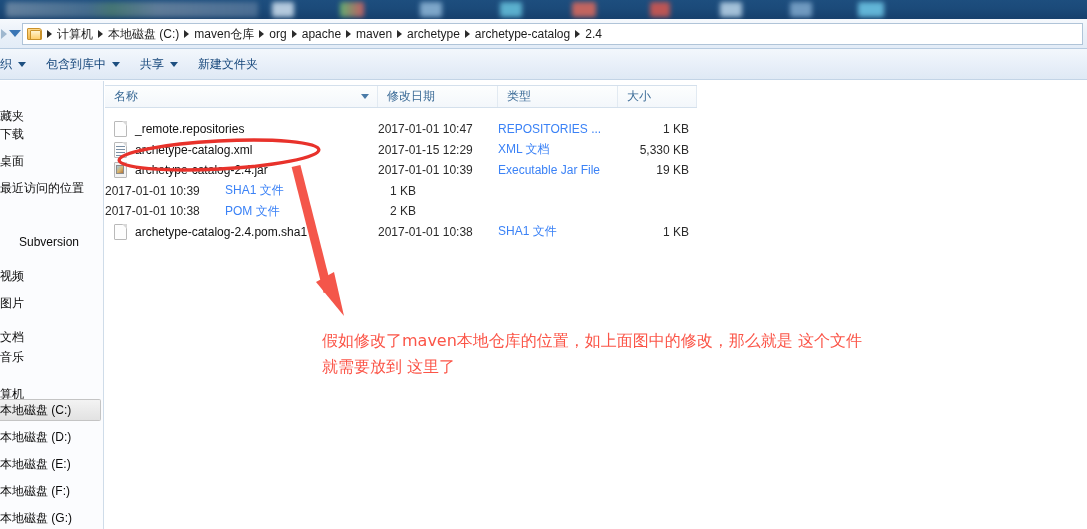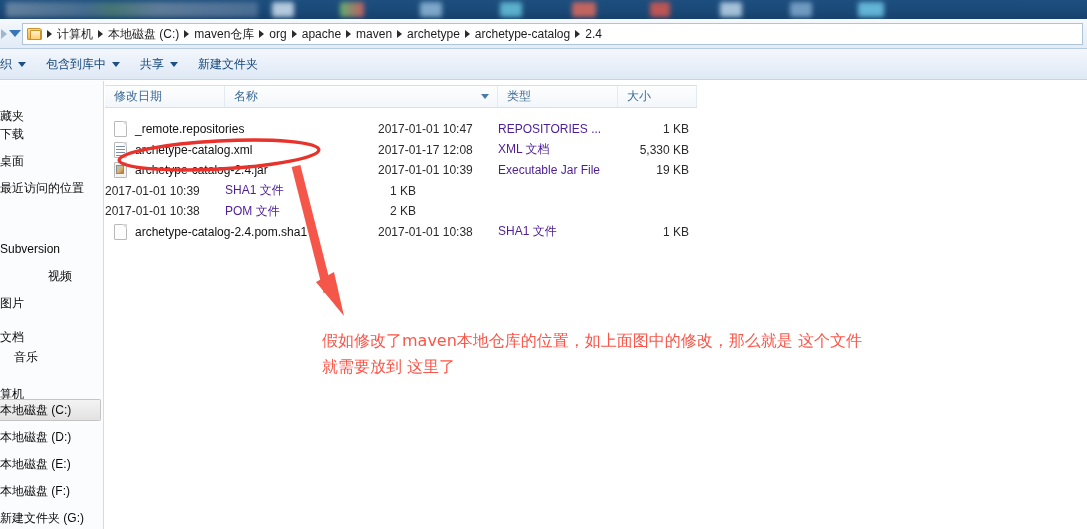--- a/index.html
+++ b/index.html
@@ -139,21 +139,21 @@
     border-left: 4px solid transparent; border-right: 4px solid transparent;
     border-top: 5px solid #4a7ba8;
   }
   .rows { position: absolute; left: 0; top: 38px; width: 592px; }
   .row {
     position: relative; height: 20.5px; display: flex; align-items: center;
     font-size: 12px; color: #111;
   }
   .cell-name { width: 273px; display: flex; align-items: center; padding-left: 9px; }
   .cell-date { width: 120px; color: #2a2a2a; }
-  .cell-type { width: 120px; color: #4c1d95; }
+  .cell-type { width: 120px; color: #3b82f6; }
   .cell-size { width: 79px; text-align: right; padding-right: 8px; color: #2a2a2a; }
 
   
   .ficon { position: relative; width: 13px; height: 16px; margin-right: 8px; flex: none; }
   .ficon .sheet {
     position: absolute; left: 0; top: 0; width: 13px; height: 16px;
     background: #fdfdfd; border: 1px solid #b9b9b9; border-radius: 1px;
   }
   .ficon .fold {
     position: absolute; right: 0; top: 0; width: 0; height: 0;
@@ -252,59 +252,59 @@
       </div>
       <div class="nav-row" style="top: 42px;">
         <span>下载</span>
       </div>
       <div class="nav-row" style="top: 69px; text-align: right;">
         <span>桌面</span>
       </div>
       <div class="nav-row" style="top: 96px;">
         <span>最近访问的位置</span>
       </div>
-      <div class="nav-row" style="top: 157px;">
+      <div class="nav-row" style="top: 150px; padding-left: 19px;">
         <span>Subversion</span>
       </div>
-      <div class="nav-row" style="top: 184px; margin-left: 48px;">
+      <div class="nav-row" style="top: 184px;">
         <span>视频</span>
       </div>
       <div class="nav-row" style="top: 211px;">
         <span>图片</span>
       </div>
       <div class="nav-row" style="top: 245px;">
         <span>文档</span>
       </div>
-      <div class="nav-row" style="top: 265px; padding-left: 14px;">
+      <div class="nav-row" style="top: 265px;">
         <span>音乐</span>
       </div>
       <div class="nav-row" style="top: 302px;">
         <span>算机</span>
       </div>
       <div class="nav-row selected" style="top: 318px;">
         <span>本地磁盘 (C:)</span>
       </div>
       <div class="nav-row" style="top: 345px;">
         <span>本地磁盘 (D:)</span>
       </div>
       <div class="nav-row" style="top: 372px;">
         <span>本地磁盘 (E:)</span>
       </div>
       <div class="nav-row" style="top: 399px;">
         <span>本地磁盘 (F:)</span>
       </div>
       <div class="nav-row" style="top: 426px;">
-        <span>新建文件夹 (G:)</span>
+        <span>本地磁盘 (G:)</span>
       </div>
     </div>
 
   <div class="listpane">
     <div class="col-head" id="colhead">
+        <div class="ch sorted" style="width: 273px;"><span>名称</span><span class="hcaret"></span></div>
         <div class="ch" style="width: 120px;"><span>修改日期</span></div>
-        <div class="ch sorted" style="width: 273px;"><span>名称</span><span class="hcaret"></span></div>
         <div class="ch" style="width: 120px;"><span>类型</span></div>
         <div class="ch" style="width: 79px;"><span>大小</span></div>
       </div>
     <div class="rows" id="filerows">
         <div class="row">
           <div class="cell-name">
             <span class="ficon ">
               <span class="sheet"></span>
               <span class="fold"></span>
             </span>
@@ -321,21 +321,21 @@
               <span class="fold"></span>
               <span class="lines">
                 <i></i>
                 <i></i>
                 <i></i>
                 <i></i>
               </span>
             </span>
             <span>archetype-catalog.xml</span>
           </div>
-          <div class="cell-date">2017-01-17 12:08</div>
+          <div class="cell-date">2017-01-15 12:29</div>
           <div class="cell-type">XML 文档</div>
           <div class="cell-size">5,330 KB</div>
         </div>
         <div class="row">
           <div class="cell-name">
             <span class="ficon jar">
               <span class="sheet"></span>
               <span class="fold"></span>
               <span class="badge"></span>
             </span>

